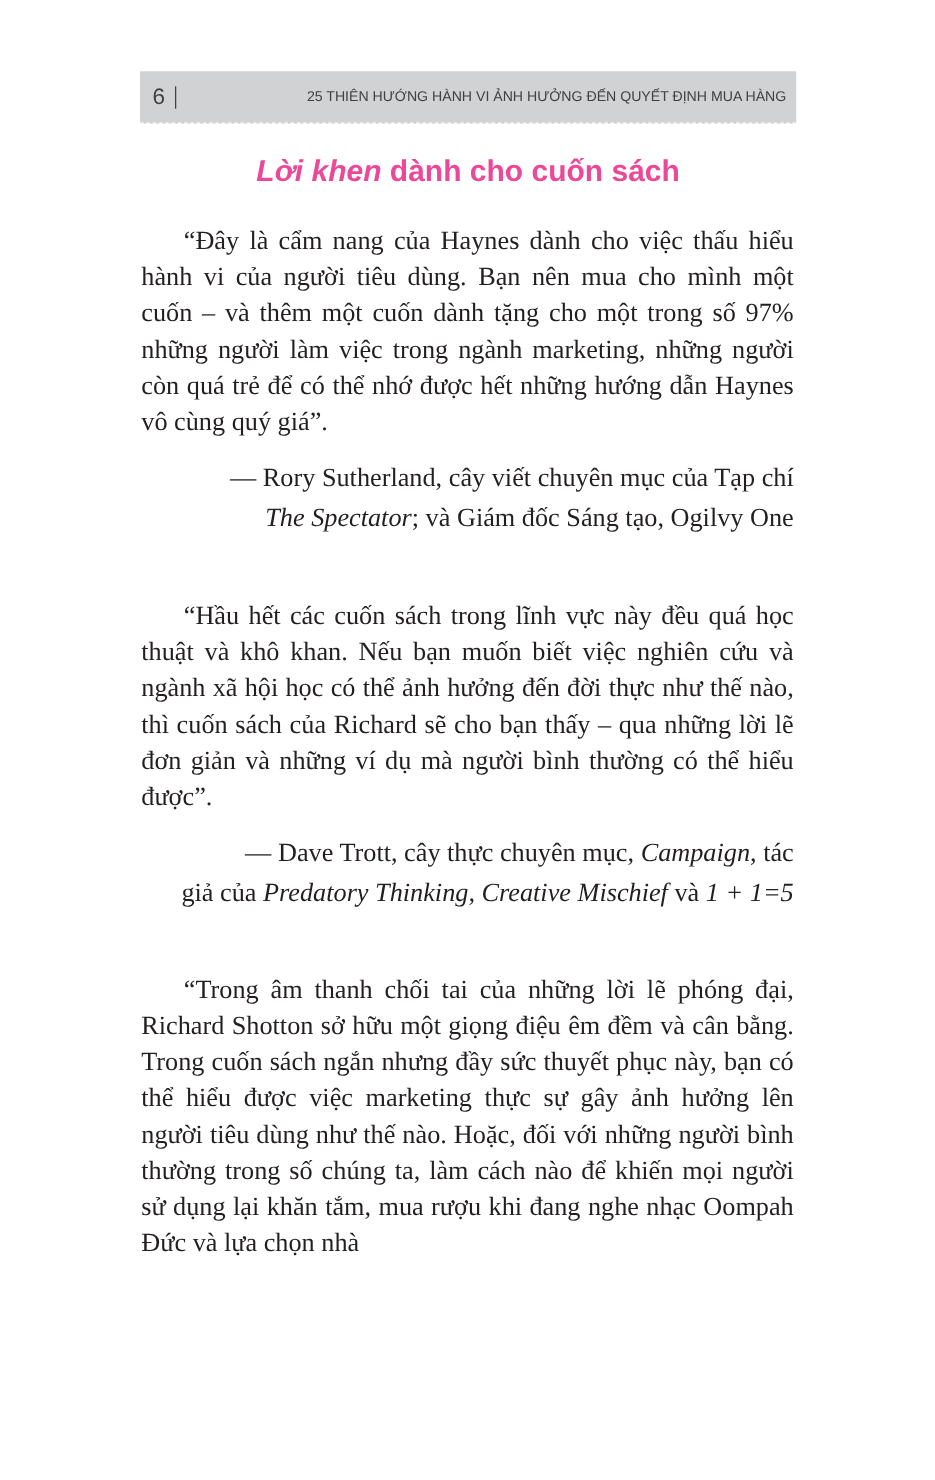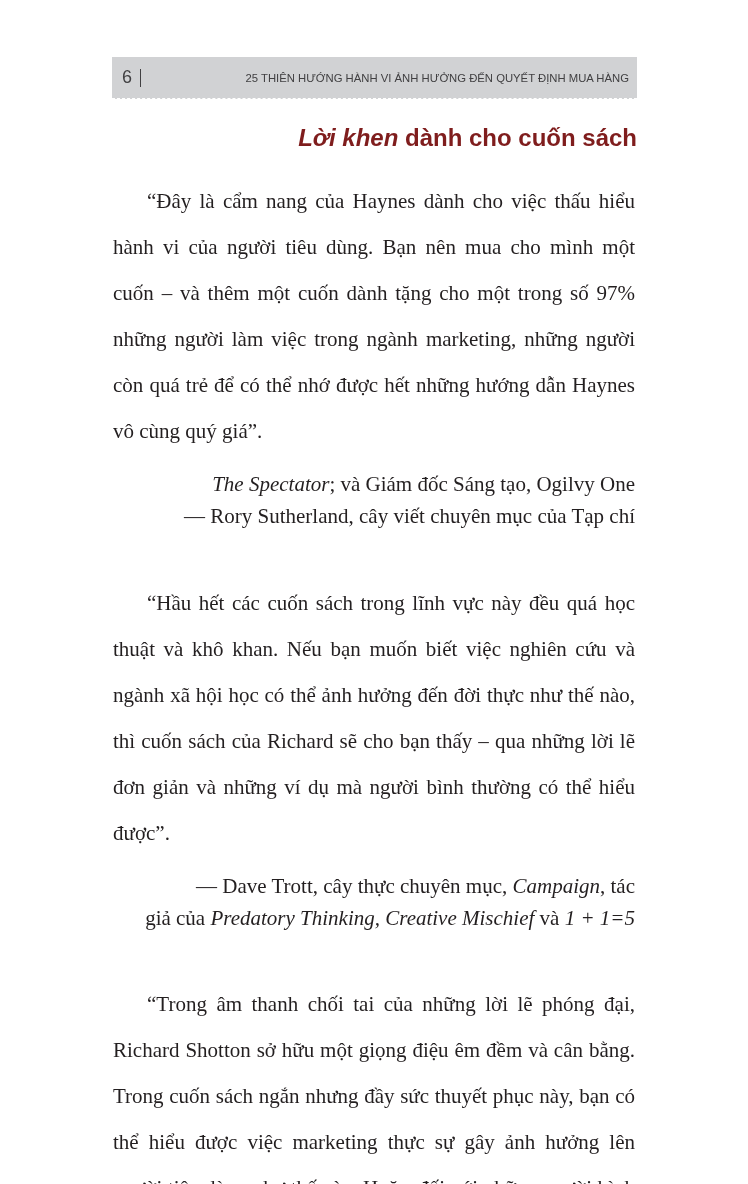--- a/index.html
+++ b/index.html
@@ -45,42 +45,42 @@
       font-size: 11.3px;
       color: #414042;
       letter-spacing: 0px;
       white-space: nowrap;
     }
     .section-title {
       position: absolute;
       left: 112px;
       width: 525px;
       top: 124px;
-      text-align: right;
+      text-align: center;
       font-family: "Liberation Sans", "DejaVu Sans", sans-serif;
       font-weight: bold;
       font-size: 24px;
-      color: #7f1d1d;
+      color: #ec4899;
       white-space: nowrap;
     }
     .section-title .emph {
       font-style: italic;
     }
     .content {
       position: absolute;
       left: 113px;
       top: 178px;
       width: 522px;
     }
     .quote-block {
       margin: 0;
     }
     .quote-text {
       font-size: 21px;
-      line-height: 46px;
+      line-height: 29px;
       text-align: justify;
       text-indent: 34px;
       margin: 0;
       hyphens: none;
     }
     .attribution {
       font-size: 21px;
       line-height: 32.3px;
       text-align: right;
       margin: 14px 0 0 0;
@@ -106,22 +106,22 @@
 
 <h1 class="section-title" style="margin:0;">
   <span class="emph">Lời khen</span><span> dành cho cuốn sách</span>
 </h1>
 
 <div class="content">
 
   <div class="quote-block">
     <p class="quote-text">“Đây là cẩm nang của Haynes dành cho việc thấu hiểu hành vi của người tiêu dùng. Bạn nên mua cho mình một cuốn – và thêm một cuốn dành tặng cho một trong số 97% những người làm việc trong ngành marketing, những người còn quá trẻ để có thể nhớ được hết những hướng dẫn Haynes vô cùng quý giá”.</p>
     <p class="attribution">
+      <span class="line">— Rory Sutherland, cây viết chuyên mục của Tạp chí</span>
       <span class="line"><i>The Spectator</i><span>; và Giám đốc Sáng tạo, Ogilvy One</span></span>
-      <span class="line">— Rory Sutherland, cây viết chuyên mục của Tạp chí</span>
     </p>
   </div>
 
   <div class="quote-block">
     <p class="quote-text">“Hầu hết các cuốn sách trong lĩnh vực này đều quá học thuật và khô khan. Nếu bạn muốn biết việc nghiên cứu và ngành xã hội học có thể ảnh hưởng đến đời thực như thế nào, thì cuốn sách của Richard sẽ cho bạn thấy – qua những lời lẽ đơn giản và những ví dụ mà người bình thường có thể hiểu được”.</p>
     <p class="attribution">
       <span class="line"><span>— Dave Trott, cây thực chuyên mục, </span><i>Campaign</i><span>, tác</span></span>
       <span class="line"><span>giả của </span><i>Predatory Thinking, Creative Mischief</i><span> và </span><i>1 + 1=5</i></span>
     </p>
   </div>

